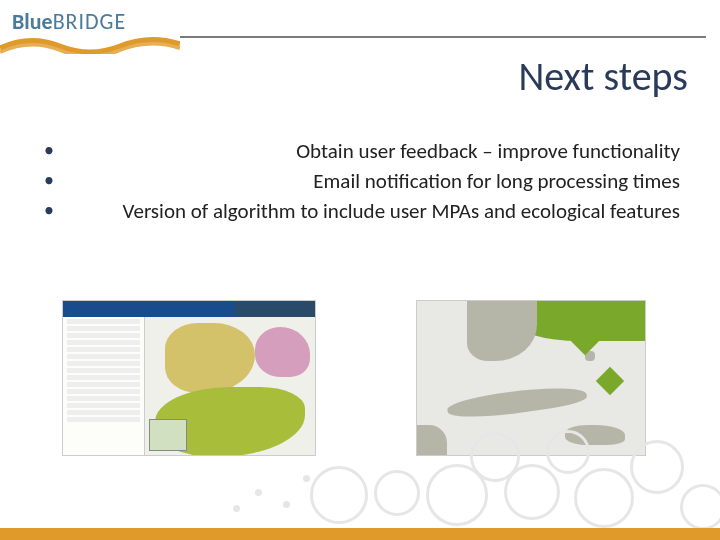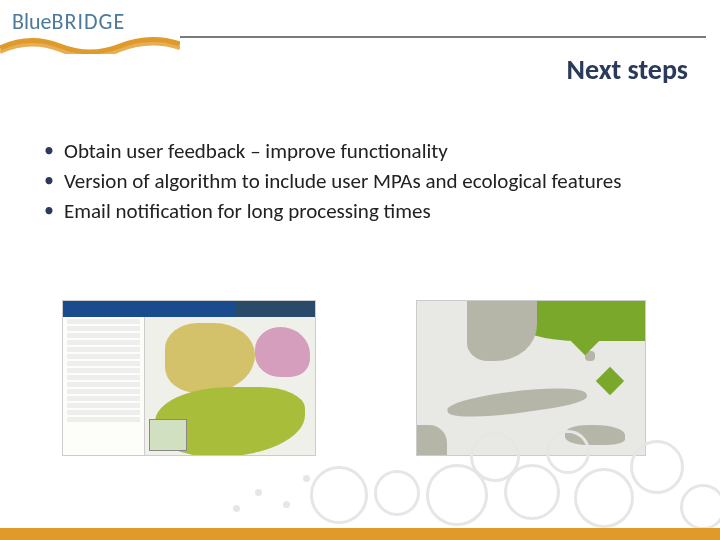--- a/index.html
+++ b/index.html
@@ -14,59 +14,60 @@
   .header {
     position: relative;
     height: 52px;
     padding: 8px 0 0 12px;
   }
   .logo-text {
     font-size: 22px;
     font-weight: 400;
     color: #4b7a9a;
   }
-  .logo-text .blue { color: #4b7a9a; font-weight: 400; }
+  .logo-text .blue { color: #4b7a9a; font-weight: 700; }
   .logo-text .bridge { color: #4b7a9a; font-weight: 400; letter-spacing: 1px; }
   .wave {
     position: absolute;
     top: 34px;
     left: 0;
     width: 180px;
     height: 20px;
   }
   .rule {
     position: absolute;
     top: 36px;
     left: 180px;
     right: 14px;
     height: 2px;
     background: #7a7a7a;
   }
   .title {
     position: absolute;
     top: 52px;
     right: 32px;
-    font-size: 28px;
+    font-size: 40px;
     color: #2a3a5a;
-    font-weight: 700;
+    font-weight: 400;
   }
   .bullets {
     position: absolute;
     top: 138px;
     left: 40px;
     right: 40px;
     list-style: none;
   }
   .bullets li {
     font-size: 21px;
     color: #222;
     line-height: 1.28;
     margin-bottom: 3px;
     padding-left: 24px;
     position: relative;
+    text-align: right;
   }
   .bullets li::before {
     content: "•";
     position: absolute;
     left: 4px;
     color: #2a3a5a;
     font-size: 20px;
   }
   .img-row {
     position: absolute;
@@ -143,22 +144,22 @@
     <path d="M0 14 Q 30 0 60 12 T 120 12 T 180 10" stroke="#e09a2a" stroke-width="5" fill="none"></path>
     <path d="M0 18 Q 30 4 60 16 T 120 16 T 180 14" stroke="#e09a2a" stroke-width="4" fill="none" opacity="0.8"></path>
   </svg>
   <div class="rule"></div>
 </div>
 
 <div class="title">Next steps</div>
 
 <ul class="bullets">
   <li>Obtain user feedback – improve functionality</li>
+  <li>Email notification for long processing times</li>
   <li>Version of algorithm to include user MPAs and ecological features</li>
-  <li>Email notification for long processing times</li>
 </ul>
 
 <div class="img-row">
   <div class="thumb thumb1">
     <div class="t1-header"></div>
     <div class="t1-panel">
       <div class="legend-line"></div>
         <div class="legend-line"></div>
         <div class="legend-line"></div>
       <div class="legend-line"></div>

